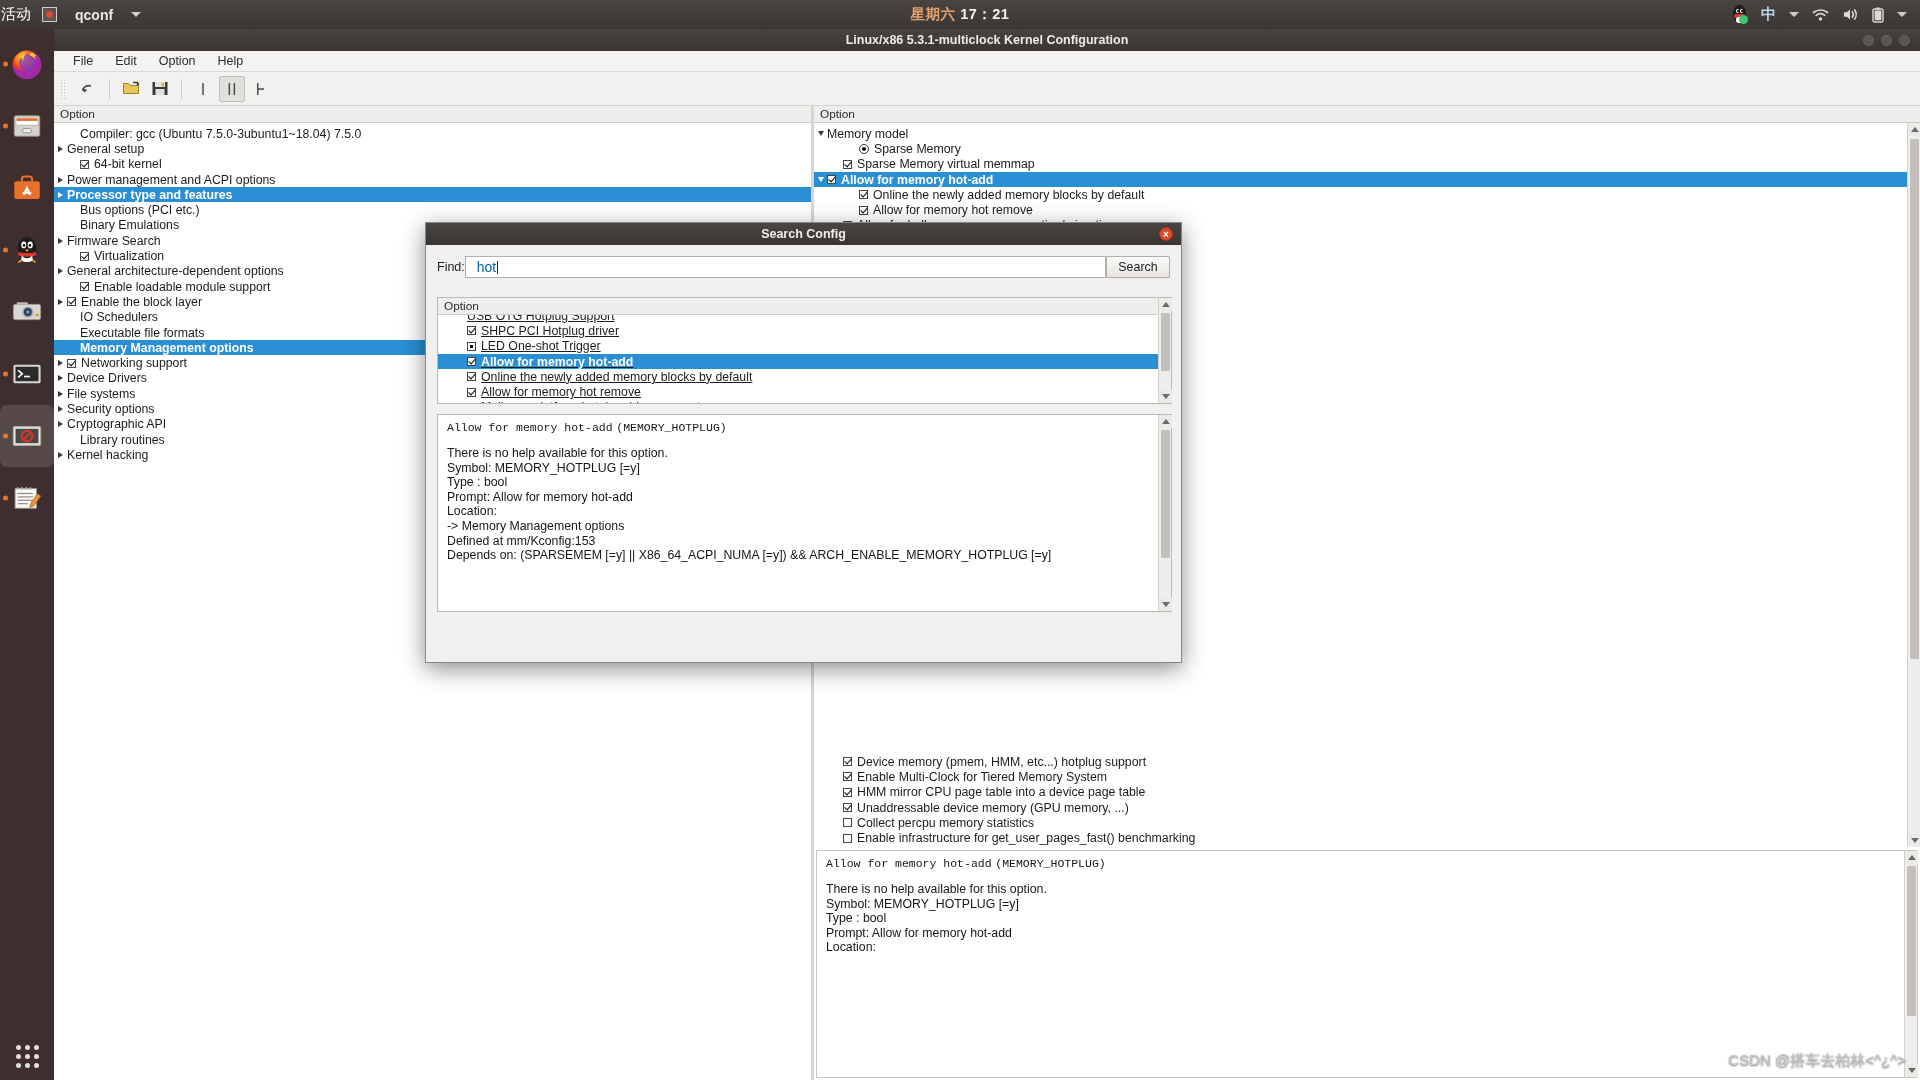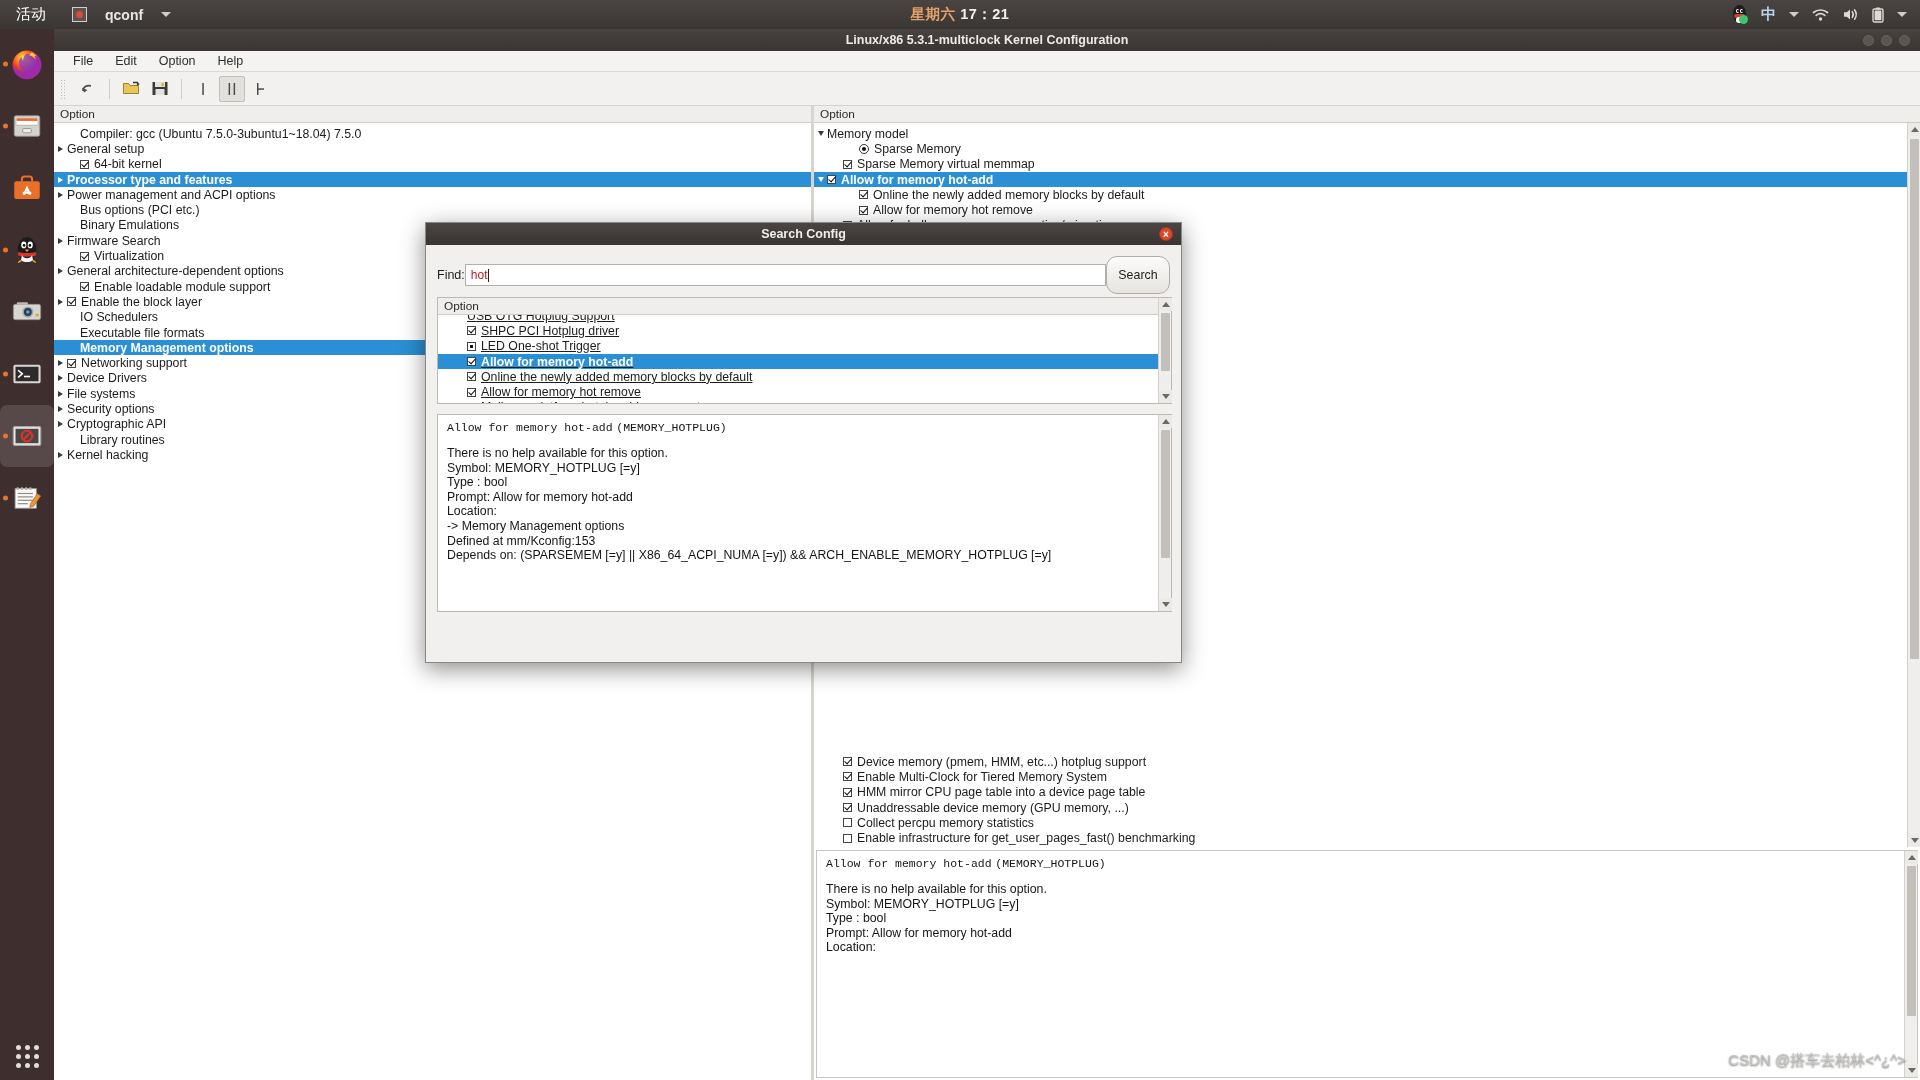--- a/index.html
+++ b/index.html
@@ -11,21 +11,21 @@
   }
 
   
   #topbar{
     position:absolute; left:0; top:0; width:1920px; height:29px;
     background:#2d2a28;
     background:linear-gradient(to bottom,#4a4543,#3a3634);
     display:flex; align-items:center; color:#e8e6e3; font-size:14px;
     z-index:60;
   }
-  #topbar .activities{ padding:0 16px; color:#ffffff; font-size:15px; }
+  #topbar .activities{ padding:0 1px; color:#ffffff; font-size:15px; }
   #topbar .appname{ display:flex; align-items:center; gap:18px; margin-left:10px; font-weight:bold; font-size:14px;}
   .app-ico{
     width:15px;height:15px;border:1px solid #cfcfcf;background:#5d5451;
     display:flex;align-items:center;justify-content:center;
   }
   .app-ico i{display:block;width:7px;height:7px;border-radius:50%;background:#d94a3a;}
   .caret{ width:0;height:0;border-left:5px solid transparent;border-right:5px solid transparent;border-top:5px solid #cfcdc9; }
   #topbar .clock{
     position:absolute; left:0; right:0; text-align:center;
     font-size:14.5px; font-weight:bold; color:#f2f0ec; letter-spacing:.5px;
@@ -153,27 +153,27 @@
   }
   #dlg-close{
     position:absolute; right:8px; top:4px; width:14px;height:14px;border-radius:50%;
     background:#d94a2a; color:#fff; font-size:10px; line-height:14px; text-align:center;
     border:1px solid #a8371e;
   }
   #dlg-find{ display:flex; align-items:center; padding:11px 11px 8px 11px; }
   #dlg-find .flab{ font-size:12.5px; color:#1d1d1d; }
   #find-input{
     flex:1; height:22px; background:#fff; border:1px solid #b3afaa;
-    font-size:12px; color:#b91c1c; padding:0 5px; display:flex;align-items:center;
+    font-size:14px; color:#0369a1; padding:0 11px; display:flex;align-items:center;
     font-family:"Liberation Sans",sans-serif;
   }
   #find-input .caret2{ display:inline-block;width:1px;height:13px;background:#222;margin-left:1px;}
   #search-btn{
-    width:64px;height:38px;background:linear-gradient(to bottom,#fbfbfa,#e7e4e0);
-    border:1px solid #b0aca7;border-radius:11px;font-size:12.4px;color:#1d1d1d;
+    width:64px;height:22px;background:linear-gradient(to bottom,#fbfbfa,#e7e4e0);
+    border:1px solid #b0aca7;border-radius:1px;font-size:12.4px;color:#1d1d1d;
     display:flex;align-items:center;justify-content:center;
   }
   #dlg-list{
     position:absolute; left:11px; top:74px; width:735px; height:107px;
     background:#fff; border:1px solid #bdb9b4;
   }
   #dlg-help{
     position:absolute; left:11px; top:191px; width:735px; height:198px;
     background:#fff; border:1px solid #bdb9b4;
   }
@@ -440,29 +440,29 @@
             <span style="display:inline-block;width:0px;flex:0 0 0px;"></span>
             <span class="arrow r"></span>
             <span class="lbl">General setup</span>
           </div>
           <div class="row">
             <span style="display:inline-block;width:13px;flex:0 0 13px;"></span>
             <span class="arrow"></span>
             <span class="cb on"></span>
             <span class="lbl">64-bit kernel</span>
           </div>
+          <div class="row">
+            <span style="display:inline-block;width:0px;flex:0 0 0px;"></span>
+            <span class="arrow r"></span>
+            <span class="lbl">Power management and ACPI options</span>
+          </div>
           <div class="row sel">
             <span style="display:inline-block;width:0px;flex:0 0 0px;"></span>
             <span class="arrow r"></span>
             <span class="lbl">Processor type and features</span>
-          </div>
-          <div class="row">
-            <span style="display:inline-block;width:0px;flex:0 0 0px;"></span>
-            <span class="arrow r"></span>
-            <span class="lbl">Power management and ACPI options</span>
           </div>
           <div class="row">
             <span style="display:inline-block;width:13px;flex:0 0 13px;"></span>
             <span class="arrow"></span>
             <span class="lbl">Bus options (PCI etc.)</span>
           </div>
           <div class="row">
             <span style="display:inline-block;width:13px;flex:0 0 13px;"></span>
             <span class="arrow"></span>
             <span class="lbl">Binary Emulations</span>

